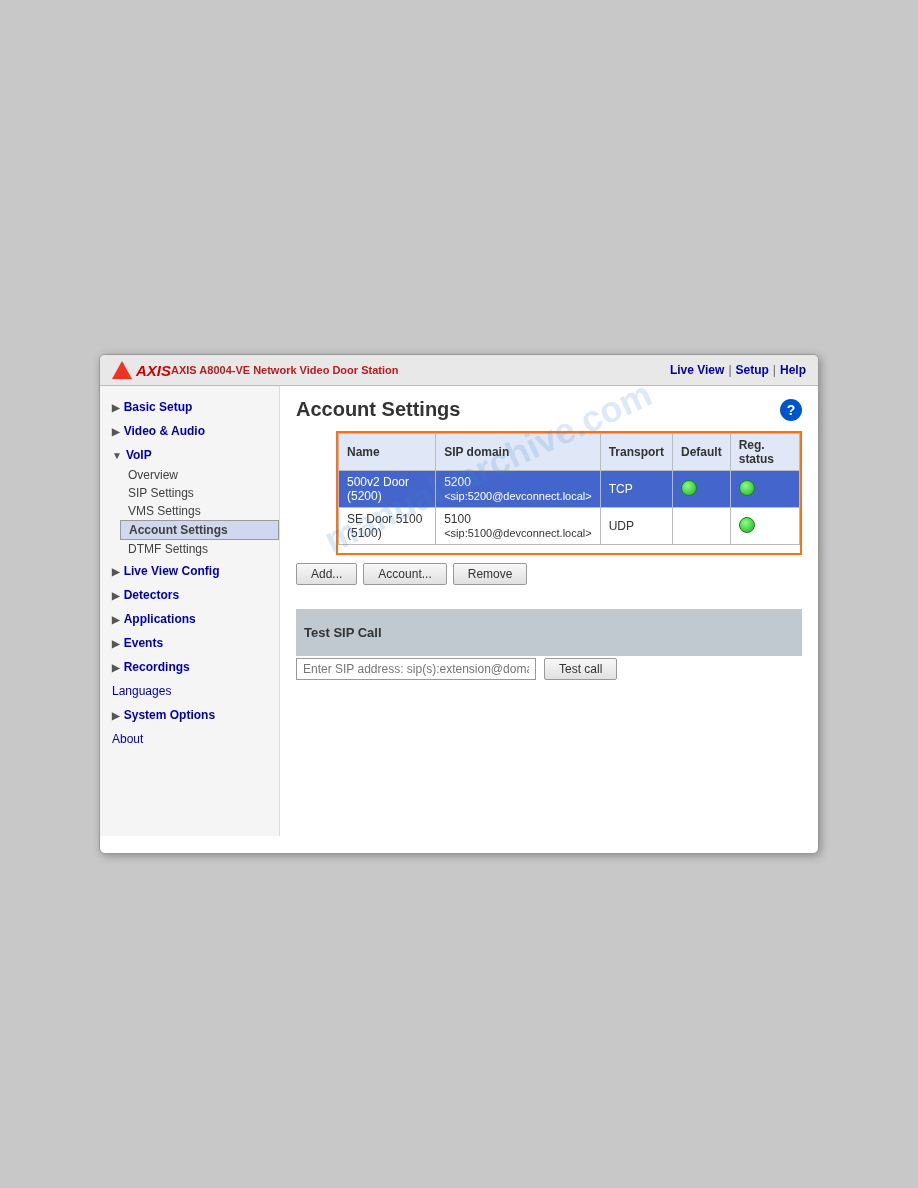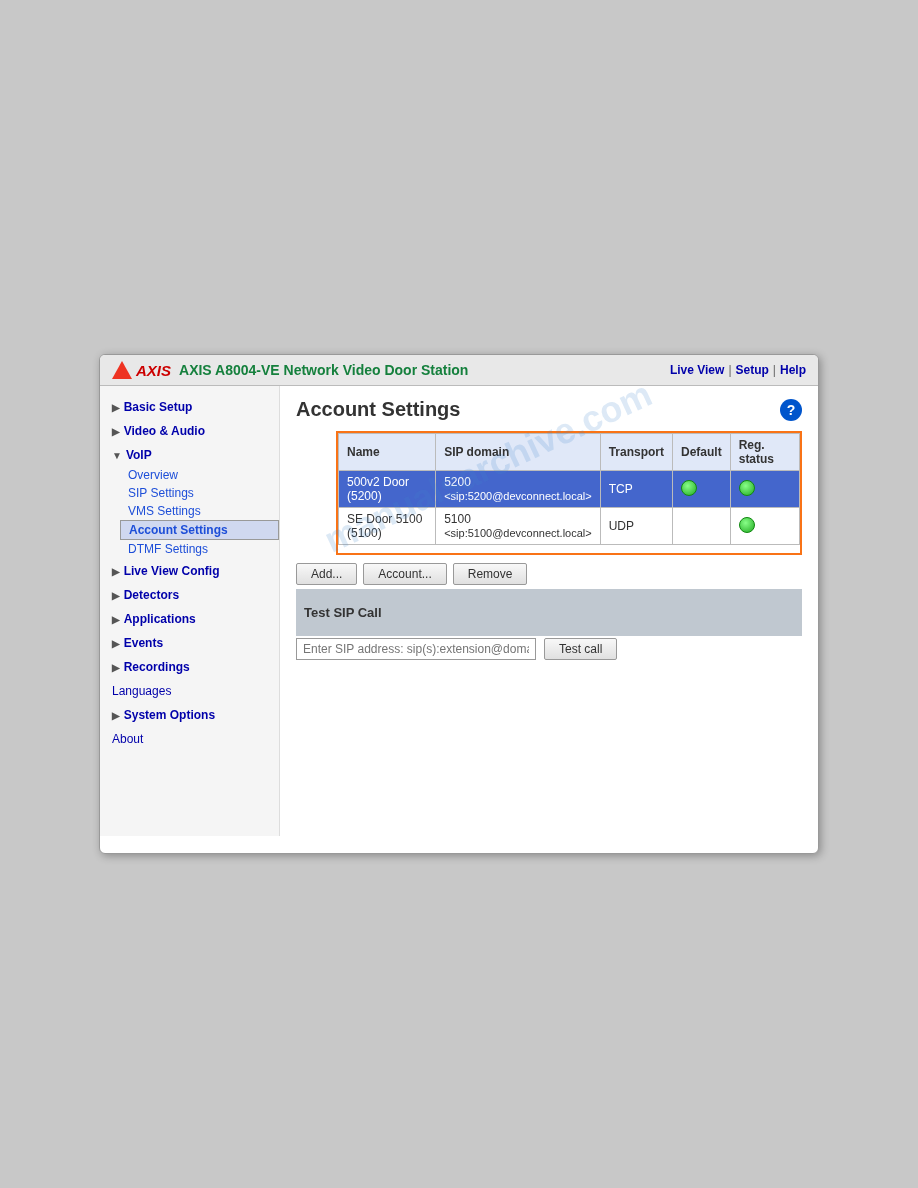--- a/index.html
+++ b/index.html
@@ -23,25 +23,24 @@
       box-shadow: 2px 2px 8px rgba(0,0,0,0.3);
       overflow: hidden;
       margin-top: 20px;
     }
     .header-bar {
       background: #e8e8e8;
       border-bottom: 1px solid #bbb;
       padding: 6px 12px;
       display: flex;
       align-items: center;
-      gap: 8px;
     }
     .header-title {
-      font-size: 14px;
-      color: #15803d;
+      font-size: 11px;
+      color: #b91c1c;
       font-weight: bold;
       display: flex;
       align-items: center;
       gap: 6px;
     }
     .axis-logo {
       display: flex;
       align-items: center;
       gap: 4px;
     }
@@ -102,21 +101,21 @@
     }
     .sidebar-item .arrow {
       font-size: 10px;
       color: #555;
     }
     .sidebar-sub {
       padding-left: 20px;
     }
     .sidebar-sub .sidebar-item {
       font-weight: normal;
-      color: #1d4ed8;
+      color: #404040;
       padding: 2px 12px 2px 8px;
     }
     .sidebar-item.active {
       background: #d0d8f0;
       font-weight: bold;
       border: 1px solid #999;
     }
     
     .main-content {
       flex: 1;
@@ -186,21 +185,21 @@
     .table-container {
       border: 2px solid #f97316;
       margin-bottom: 8px;
       overflow: hidden;
       margin-left: 40px;
     }
     
     .button-row {
       display: flex;
       gap: 6px;
-      margin-bottom: 4px;
+      margin-bottom: 24px;
     }
     .btn {
       padding: 3px 14px;
       font-size: 12px;
       border: 1px solid #999;
       background: linear-gradient(to bottom, #f8f8f8, #e0e0e0);
       cursor: pointer;
       border-radius: 2px;
       color: #333;
     }

